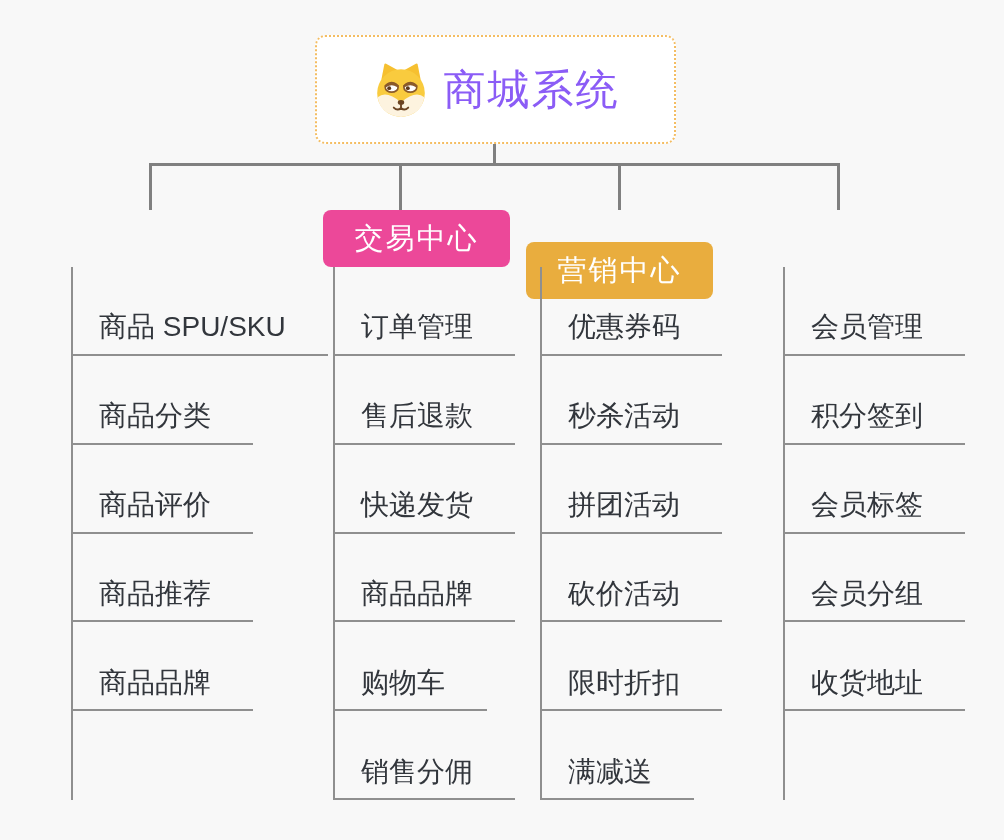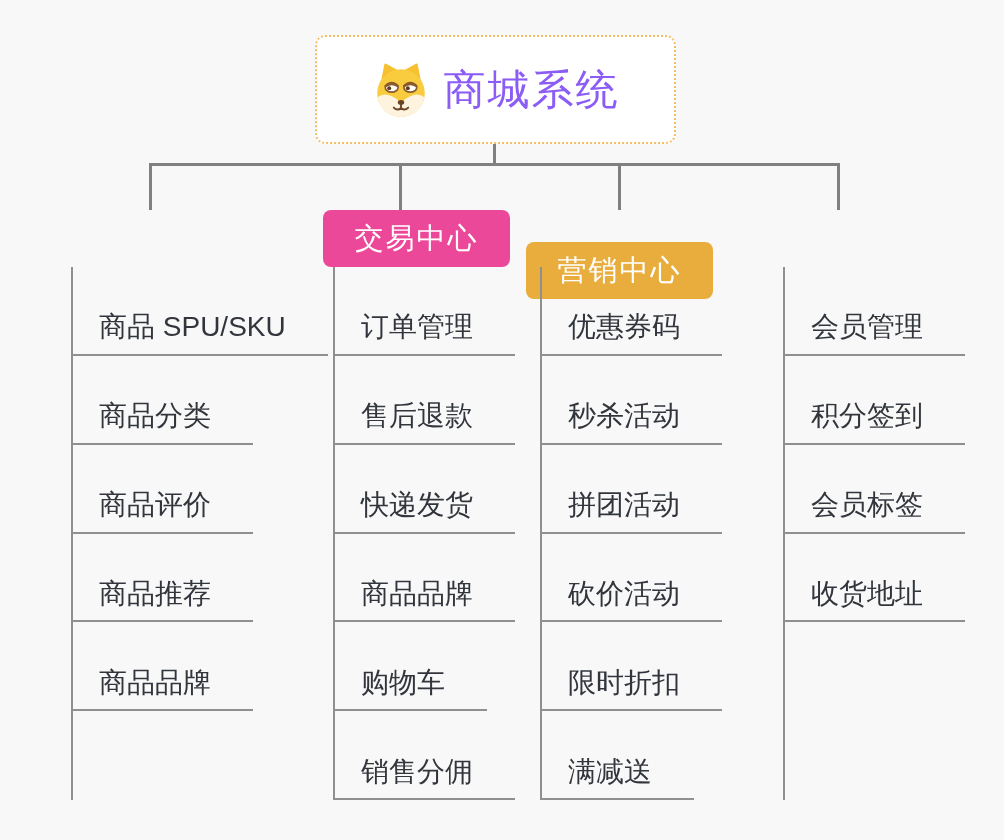--- a/index.html
+++ b/index.html
@@ -131,16 +131,17 @@
     <div class="leaf">拼团活动</div>
     <div class="leaf">砍价活动</div>
     <div class="leaf">限时折扣</div>
     <div class="leaf">满减送</div>
   </div>
 
   <div class="col c3">
     <div class="leaf">会员管理</div>
     <div class="leaf">积分签到</div>
     <div class="leaf">会员标签</div>
+    <div class="leaf">会员分组</div>
     <div class="leaf">收货地址</div>
   </div>
 
 </div>
 
 </body></html>

